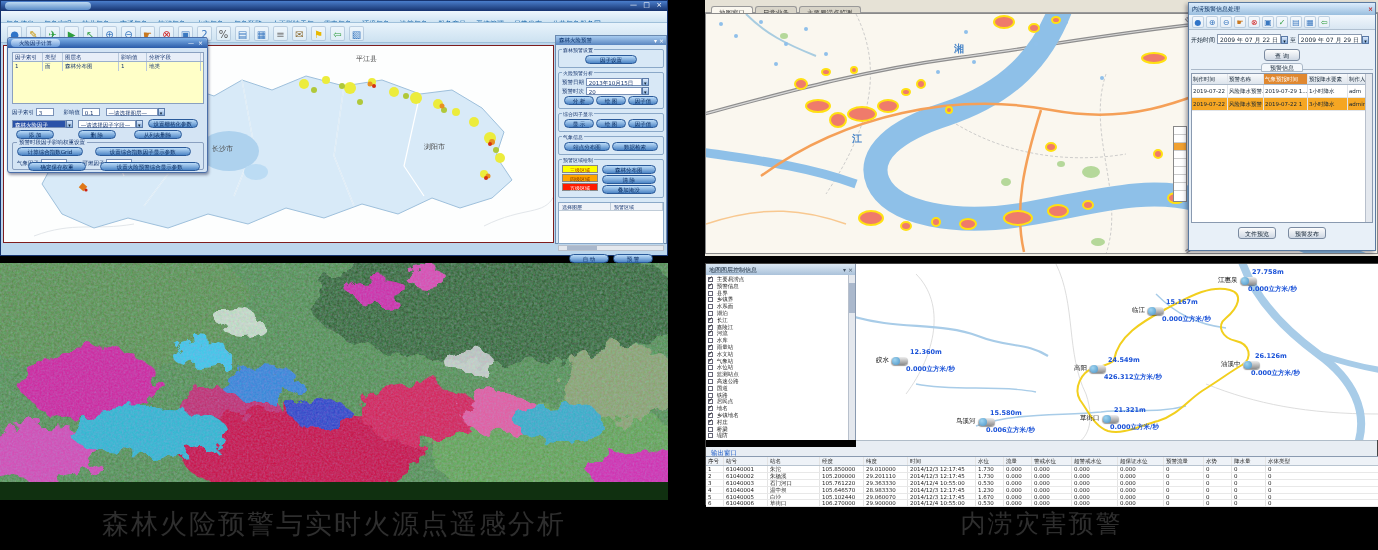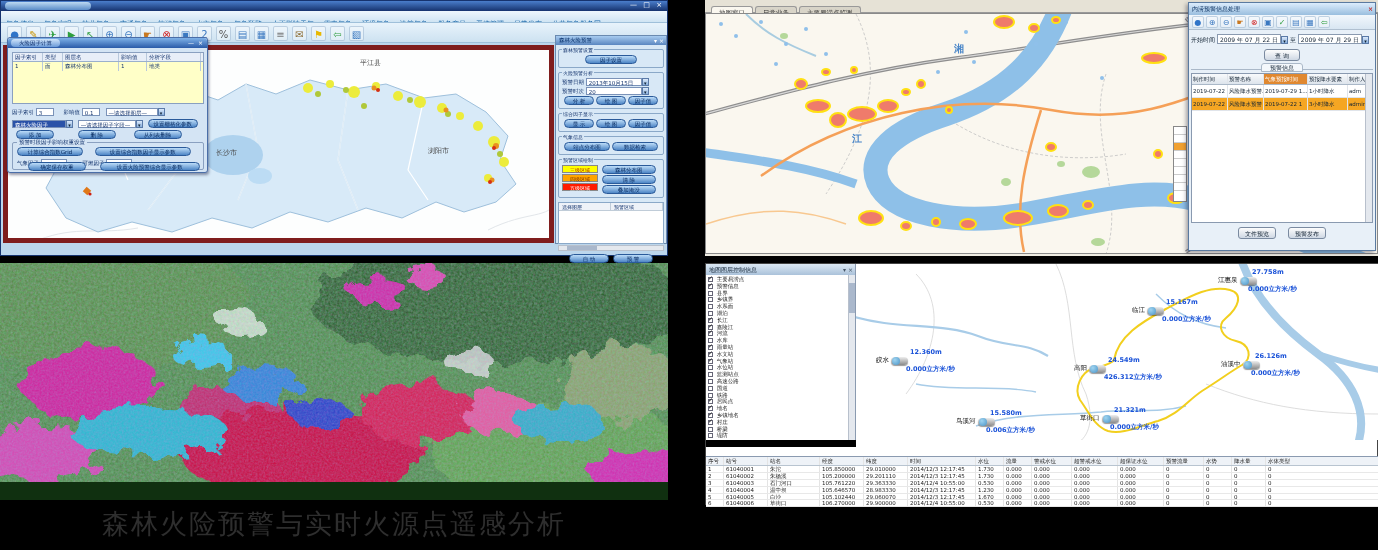--- a/index.html
+++ b/index.html
@@ -10,21 +10,21 @@
 
   
   #fire-app{left:0;top:0;width:668px;height:256px;background:#bcd6ec;border:1px solid #16336e;}
   .fw-titlebar{position:absolute;left:0;top:0;width:100%;height:10px;background:linear-gradient(#4a7ecb,#16336e);}
   .fw-titletab{position:absolute;left:4px;top:1px;width:86px;height:8px;border-radius:4px;background:linear-gradient(#bcd9f2,#5a8cc8);}
   .fw-winctl{position:absolute;right:3px;top:0;font-size:7px;color:#fff;letter-spacing:2px;}
   .fw-menubar{position:absolute;left:0;top:10px;width:100%;height:12px;background:linear-gradient(#eef7fd,#cfe4f3);border-bottom:1px solid #9fc0da;white-space:nowrap;overflow:hidden;}
   .menu-item{display:inline-block;margin:1px 5px 0 5px;font-size:7px;color:#1464a8;}
   .fw-toolbar{position:absolute;left:0;top:22px;width:100%;height:20px;background:linear-gradient(#e8f3fb,#cde2f1);border-bottom:1px solid #9fc0da;padding-left:4px;}
   .tb-icon{display:inline-block;width:15px;height:15px;margin:2px 2px;font-size:10px;line-height:15px;text-align:center;background:rgba(255,255,255,.35);border:1px solid rgba(140,170,200,.5);border-radius:2px;}
-  .fw-map{position:absolute;left:2px;top:44px;width:551px;height:198px;background:#fdfefe;border:5px solid #7f1d1d;overflow:hidden;}
+  .fw-map{position:absolute;left:2px;top:44px;width:551px;height:198px;background:#fdfefe;border:1px solid #7f1d1d;overflow:hidden;}
   .map-label{position:absolute;font-size:7px;color:#4a4a4a;white-space:nowrap;}
   .fw-status{position:absolute;left:0;bottom:0;width:100%;height:12px;background:#f0f0f0;border-top:1px solid #b0b0b0;font-size:6.5px;color:#222;white-space:nowrap;}
   .fw-status span{margin-left:14px;}
   .sys-link{color:#2a3ac8;}
 
   
   .fw-dialog{position:absolute;left:6px;top:36px;width:201px;height:136px;background:#d4e4f4;border:1px solid #4a6ea8;border-radius:3px;box-shadow:1px 2px 3px rgba(0,0,40,.4);font-size:5.5px;color:#15356e;}
   .dlg-title{position:absolute;left:0;top:0;width:100%;height:10px;background:linear-gradient(#7fb2e8,#2a5aa8);border-radius:3px 3px 0 0;}
   .dlg-titletab{position:absolute;left:3px;top:1px;height:8px;padding:0 8px;border-radius:4px;background:linear-gradient(#cfe4fa,#6a9ad8);color:#0a2a66;font-size:5.5px;line-height:8px;}
   .dlg-ctl{position:absolute;right:3px;top:1px;font-size:6px;color:#fff;letter-spacing:1px;}
@@ -680,20 +680,23 @@
 
           <div class="station" style="left: 365px; top: 88px;">
             <div class="s-lvl">26.126m</div>
             <div><span class="s-name">油溪中</span><span class="s-icon"></span></div>
             <div class="s-flow">0.000立方米/秒</div>
           </div>
 
       </div>
     </div>
 
+    <div class="out-strip">
+      <span class="out-tab">输出窗口</span>
+    </div>
     <div class="lyr-black"></div>
 
     <div class="mon-table">
       <div class="br-row hdr">
         <span>序号</span>
           <span>站号</span>
           <span>站名</span>
           <span>经度</span>
           <span>纬度</span>
           <span>时间</span>
@@ -815,13 +818,14 @@
             <span>0</span>
             <span>0</span>
             <span>0</span>
           </div>
 
       </div>
     </div>
   </section>
 
   <div class="caption" id="cap-left">森林火险预警与实时火源点遥感分析</div>
+  <div class="caption" id="cap-right">内涝灾害预警</div>
 </div>
 
 </body></html>

